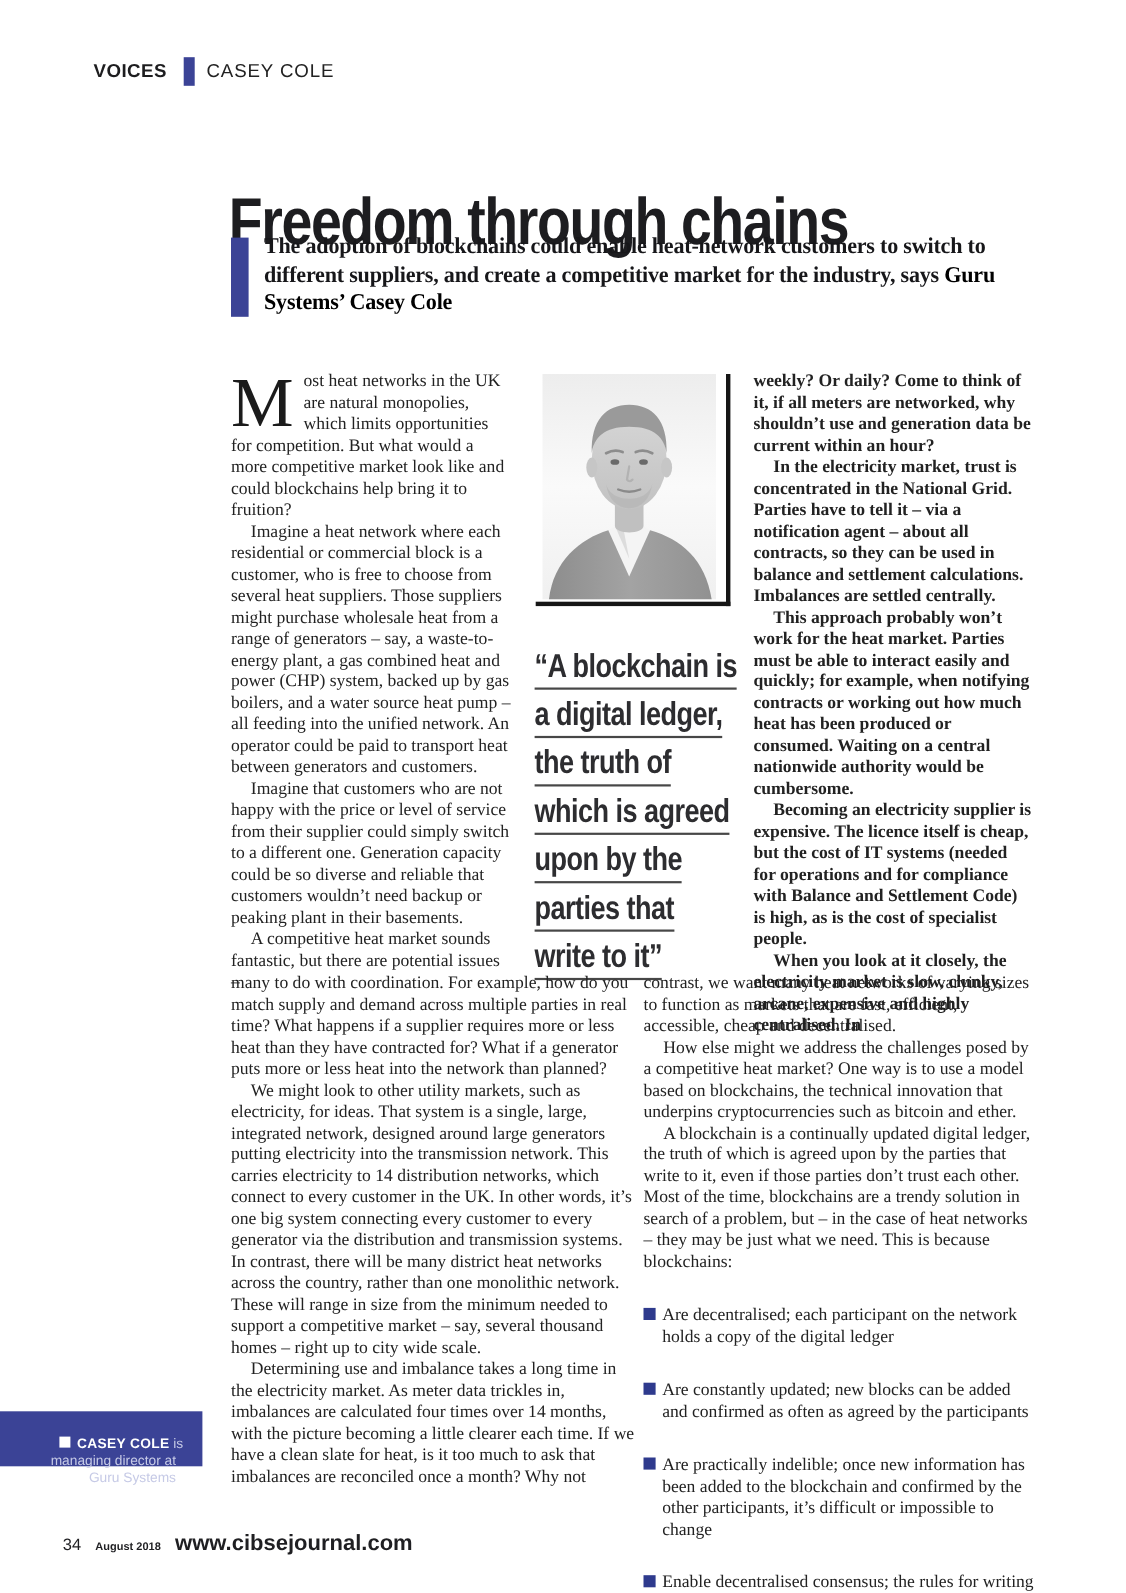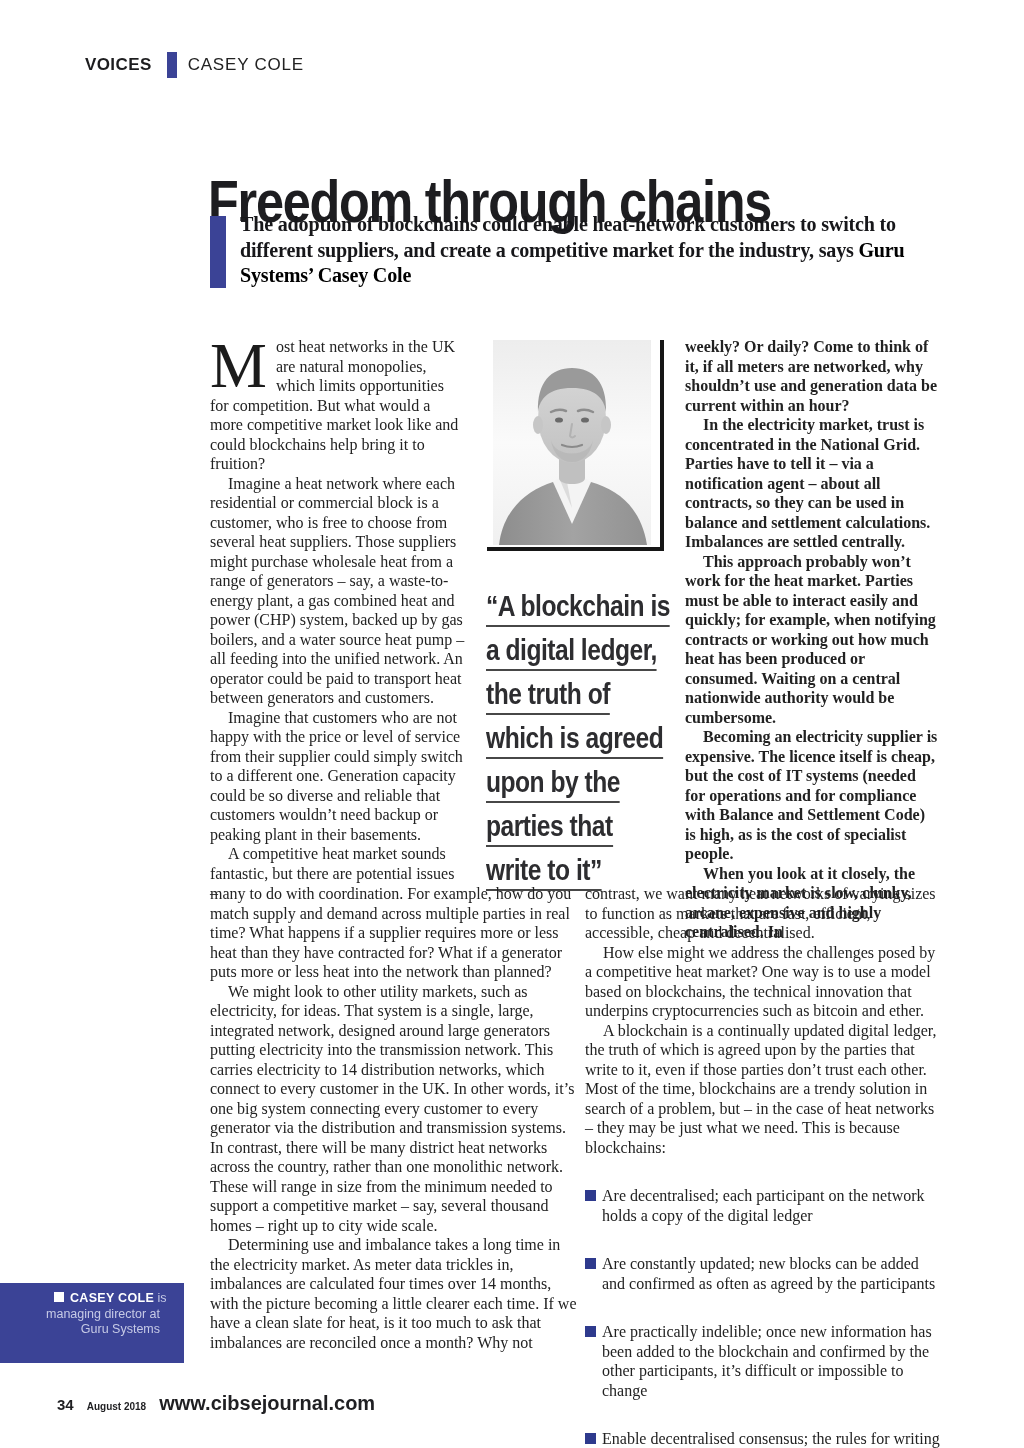--- a/index.html
+++ b/index.html
@@ -95,39 +95,39 @@
   .col p.bullet { padding-left: 17px; text-indent: -17px; margin-top: 29px; }
   .square {
     display: inline-block; width: 11px; height: 11px;
     background: var(--bullet, #2e3a8d);
     margin-right: 6px;
   }
 
   
   .author-box {
     position: absolute; left: 0; top: 1283px;
-    width: 184px; height: 80px;
+    width: 184px; height: 50px;
     background: var(--accent, #3b4396);
-    box-sizing: border-box; padding: 8px 0 0 18px;
+    box-sizing: border-box; padding: 22px 0 0 18px;
     font-family: "Liberation Sans", sans-serif;
     font-size: 12.5px; line-height: 15.5px;
     color: #c6cae6;
   }
   .ab-line1 { margin-left: 36px; white-space: nowrap; }
   .ab-square { display: inline-block; width: 10px; height: 10px; background: #ffffff; margin-right: 6px; }
   .ab-name { color: #ffffff; font-weight: 700; letter-spacing: 0.3px; }
   .ab-role { display: block; width: 142px; text-align: right; }
 
   
   .footer {
     position: absolute; left: 57px; top: 1392px;
     font-family: "Liberation Sans", sans-serif;
     color: #1f1f22; display: flex; align-items: baseline; gap: 13px;
   }
-  .footer-page { font-size: 15px; font-weight: 700; }
+  .footer-page { font-size: 15px; font-weight: 400; }
   .footer-issue { font-size: 10px; font-weight: 700; }
   .footer-site { font-size: 20px; font-weight: 700; }
 </style>
 </head>
 <body>
 
 <div class="page">
 
   <div class="kicker">
     <span class="kicker-section">VOICES</span>

